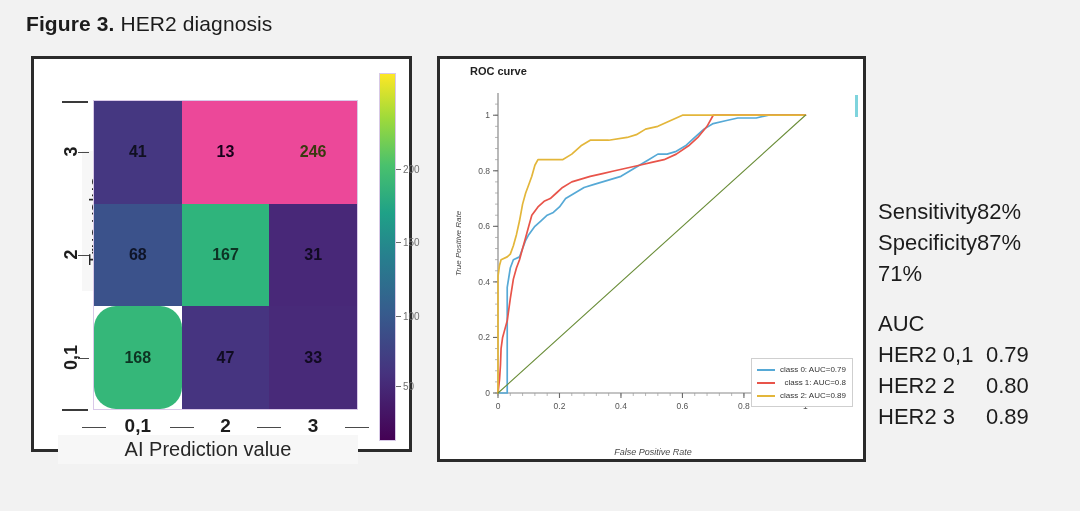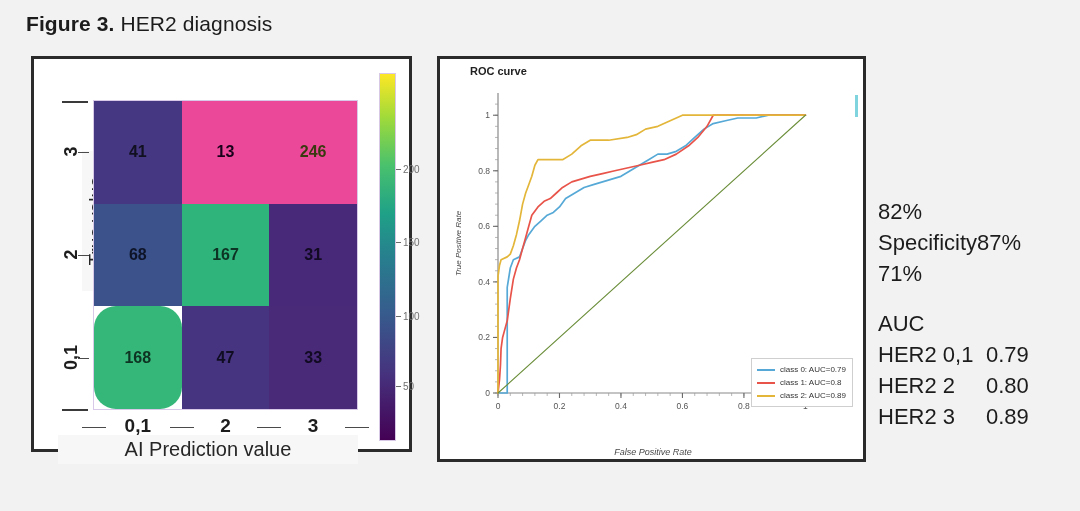--- a/index.html
+++ b/index.html
@@ -195,20 +195,21 @@
     right: 10px; bottom: 52px;
     background: #fff;
     border: 1px solid #cfcfcf;
     padding: 4px 6px 4px 5px;
   }
   .leg-row {
     display: flex;
     align-items: center;
     height: 13px;
     white-space: nowrap;
+    justify-content: space-between;
   }
   .leg-line {
     width: 18px; height: 2px;
     margin-right: 5px;
     flex: none;
   }
   .leg-text { font-size: 8px; color: #333; }
 
   
   .stats {
@@ -432,20 +433,21 @@
         <div class="leg-row">
           <span class="leg-line" style="background: rgb(227, 182, 58);"></span>
           <span class="leg-text">class 2: AUC=0.89</span>
         </div>
       </div>
   </div>
 
   <div class="stats">
     <div id="stat-rows">
         <div class="stat-row">
+          <span class="stat-k">Sensitivity</span>
           <span class="stat-v"> 82%</span>
         </div>
         <div class="stat-row">
           <span class="stat-k">Specificity</span>
           <span class="stat-v"> 87%</span>
         </div>
         <div class="stat-row">
           <span class="stat-v"> 71%</span>
         </div>
       </div>

